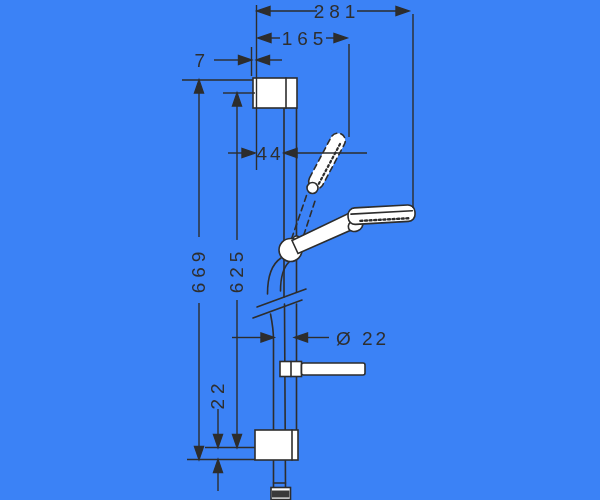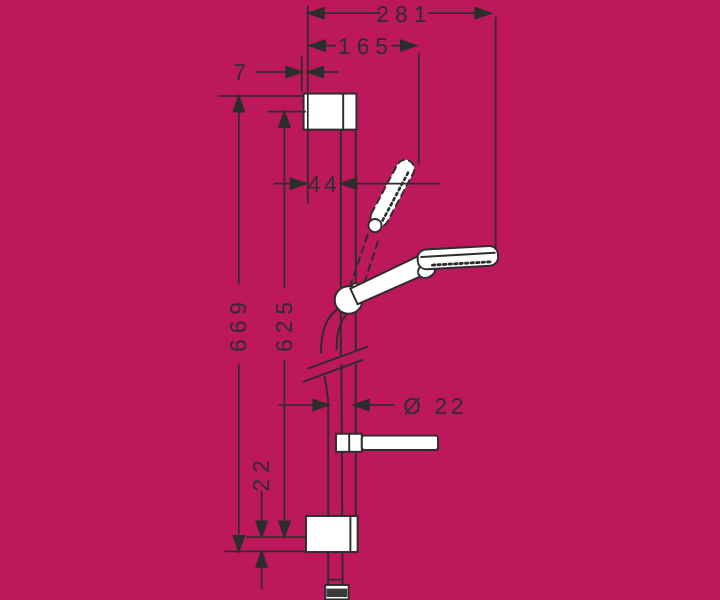--- a/index.html
+++ b/index.html
@@ -4,21 +4,21 @@
 <style>
   html, body {
     margin: 0;
     padding: 0;
     background: #ffffff;
   }
   #stage {
     position: relative;
     width: 600px;
     height: 500px;
-    background: #be185d;
+    background: #3b82f6;
     font-family: "Liberation Sans", sans-serif;
   }
   svg {
     display: block;
   }
   .dim-text {
     font-family: "Liberation Sans", sans-serif;
     font-size: 19px;
     letter-spacing: 5px;
     fill: #2e2e2e;

